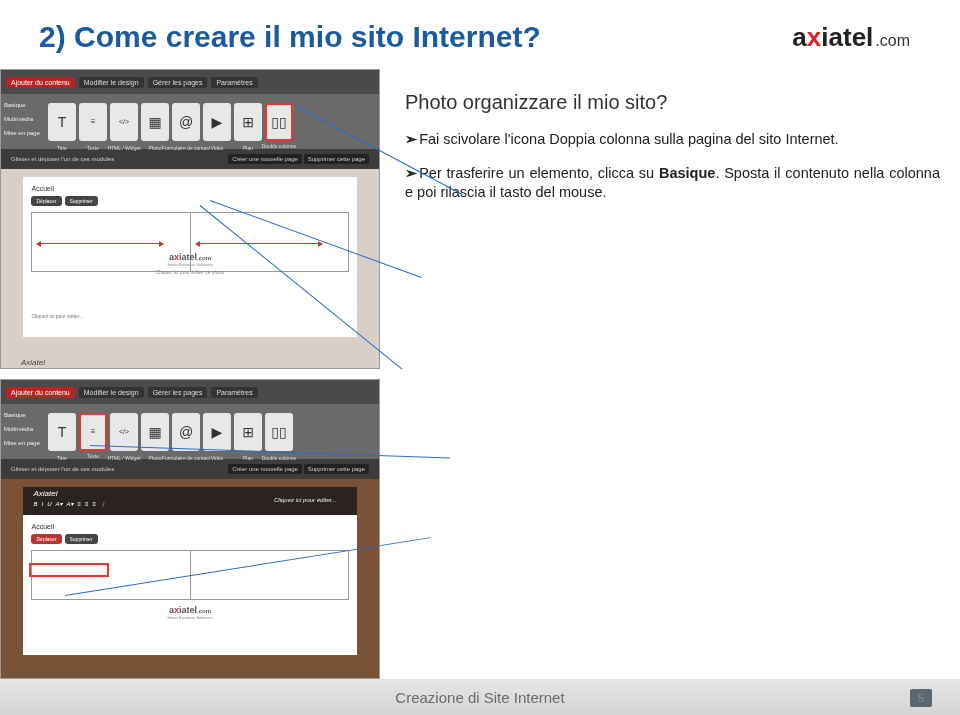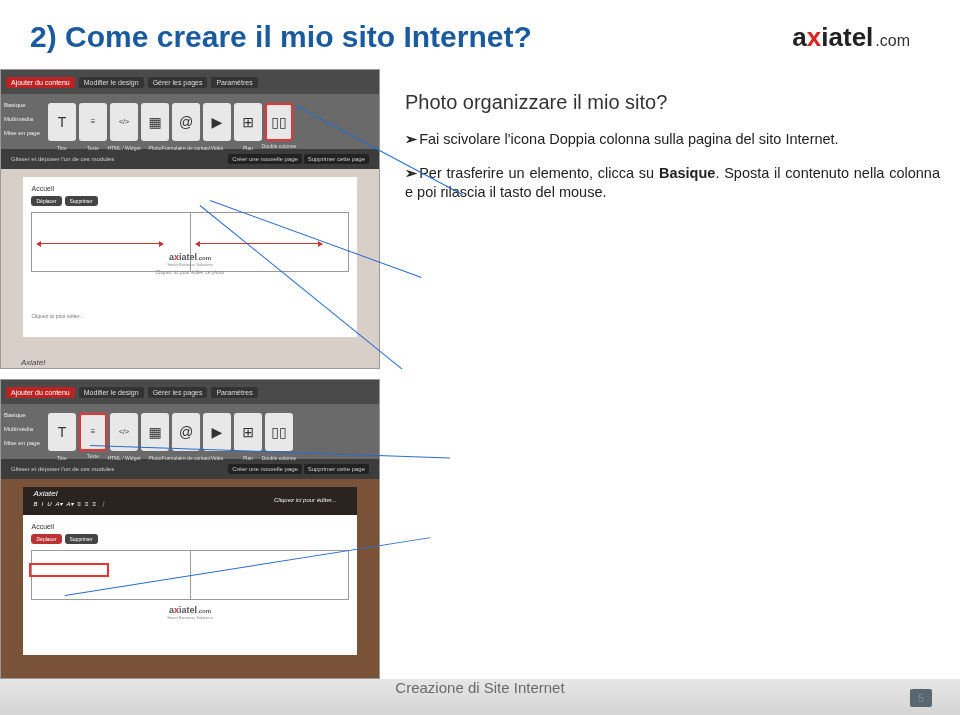--- a/index.html
+++ b/index.html
@@ -9,20 +9,21 @@
     height: 715px;
     font-family: Arial, sans-serif;
     background: #fff;
     position: relative;
   }
   .header {
     display: flex;
     align-items: center;
     justify-content: space-between;
     padding: 20px 50px 5px 30px;
+    margin-left: 9px;
   }
   .title {
     font-size: 30px;
     font-weight: bold;
     color: #1a5a9e;
   }
   .logo {
     font-size: 26px;
     font-weight: bold;
     color: #222;
@@ -248,21 +249,21 @@
   .bold { font-weight: bold; }
 
   .footer {
     position: absolute;
     bottom: 0;
     left: 0;
     right: 0;
     height: 36px;
     background: linear-gradient(#e6e6e6, #d4d4d4);
     display: flex;
-    align-items: flex-start;
+    align-items: center;
     justify-content: center;
     color: #6a6a6a;
     font-size: 15px;
   }
   .footer .pagenum {
     position: absolute;
     right: 28px;
     bottom: 8px;
     background: #5b6770;
     color: #808b94;

